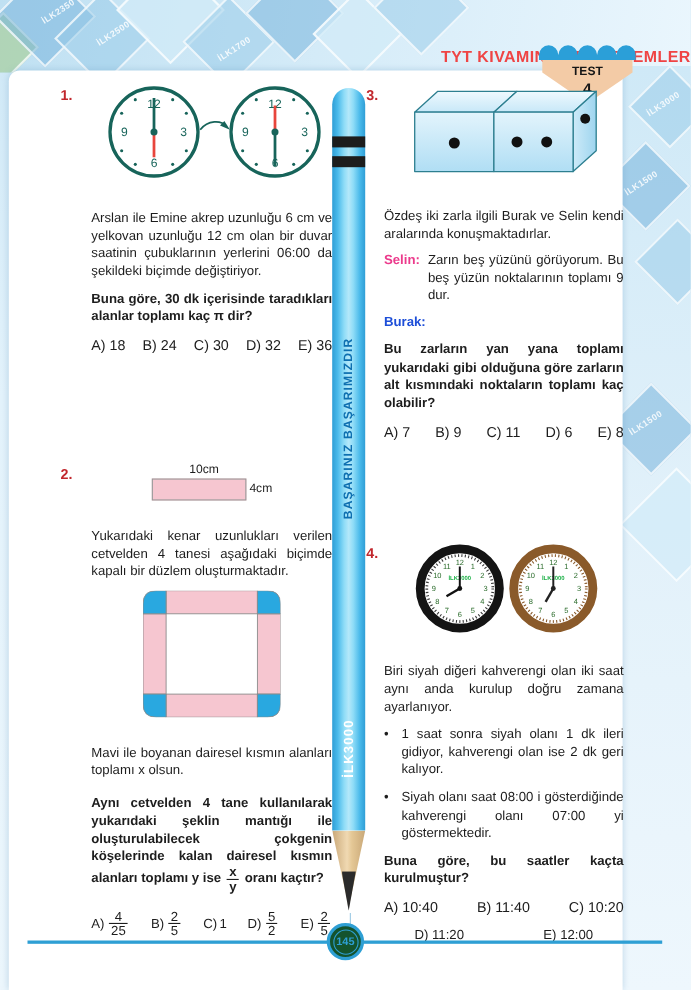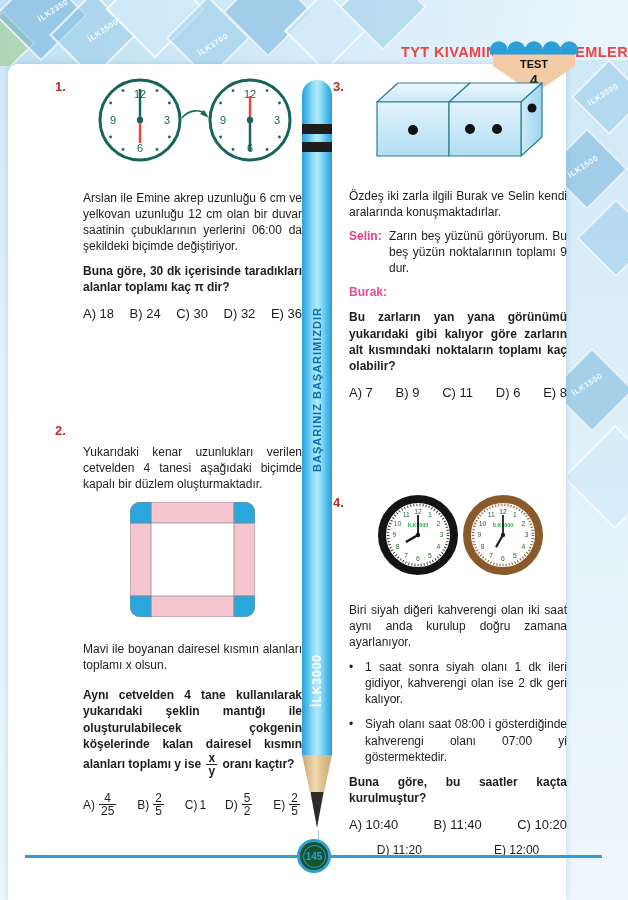--- a/index.html
+++ b/index.html
@@ -55,21 +55,21 @@
   .fracopts { display:flex; justify-content:space-between; align-items:center; margin-top:14px; font-size:12px; }
   .frac { display:inline-flex; flex-direction:column; align-items:center; vertical-align:middle;
           line-height:1.05; margin:0 2px; }
   .frac .den { border-top:1px solid #1d1d1d; padding:0 2px; }
   .frac .num { padding:0 2px; }
   .optitem { display:inline-flex; align-items:center; gap:2px; }
 
   .speaker { display:flex; margin-top:8px; }
   .spk-name { width:40px; flex-shrink:0; font-weight:bold; }
   .spk-selin { color:#ec3a8c; }
-  .spk-burak { color:#ec4899; }
+  .spk-burak { color:#1d4ed8; }
   .spk-text { flex:1; text-align:justify; }
 
   .bullet { display:flex; margin-top:9px; }
   .bullet .glyph { width:16px; flex-shrink:0; }
   .bullet .btext { flex:1; text-align:justify; }
   .optrow2 { display:flex; justify-content:center; gap:72px; margin-top:9px; font-size:12px; }
 
   
   .pencil { position:absolute; left:302px; top:80px; width:30px; height:765px; }
   .pencil-body { position:absolute; left:0; top:0; width:30px; height:675px;
@@ -193,20 +193,27 @@
       <span>A) 18</span>
       <span>B) 24</span>
       <span>C) 30</span>
       <span>D) 32</span>
       <span>E) 36</span>
     </div>
   </div>
 
   <div class="prob" id="p2">
     <span class="pnum">2.</span>
+    <div class="rectfig">
+      <span class="wlabel">10cm</span>
+      <div class="rectrow">
+        <div class="pinkrect"></div>
+        <span class="hlabel">4cm</span>
+      </div>
+    </div>
     <p class="ptext">Yukarıdaki kenar uzunlukları verilen cetvelden 4 tanesi aşağıdaki biçimde kapalı bir düzlem oluşturmaktadır.</p>
     <svg class="fig" width="125" height="115" viewBox="0 0 125 115" style="margin-top:10px;margin-bottom:8px;">
       <g stroke="#8a8a8a" stroke-width="0.8">
         <rect x="21" y="0" width="83" height="21" fill="#f6c6d0"></rect>
         <rect x="21" y="94" width="83" height="21" fill="#f6c6d0"></rect>
         <rect x="0" y="21" width="21" height="73" fill="#f6c6d0"></rect>
         <rect x="104" y="21" width="21" height="73" fill="#f6c6d0"></rect>
         <path d="M21,0 L21,21 L0,21 L0,12 Q0,0 12,0 Z" fill="#29a8e0"></path>
         <path d="M104,0 L113,0 Q125,0 125,12 L125,21 L104,21 Z" fill="#29a8e0"></path>
         <path d="M0,94 L21,94 L21,115 L12,115 Q0,115 0,103 Z" fill="#29a8e0"></path>
@@ -287,21 +294,21 @@
       </g>
     </svg>
     <p class="ptext">Özdeş iki zarla ilgili Burak ve Selin kendi aralarında konuşmaktadırlar.</p>
     <div class="speaker">
       <span class="spk-name spk-selin">Selin:</span>
       <span class="spk-text">Zarın beş yüzünü görüyorum. Bu beş yüzün noktalarının toplamı 9 dur.</span>
     </div>
     <div class="speaker">
       <span class="spk-name spk-burak">Burak:</span>
     </div>
-    <p class="pquestion">Bu zarların yan yana görünümü yukarıdaki gibi kalıyor göre zarların alt kısmındaki noktaların toplamı kaç olabilir?</p>
+    <p class="pquestion">Bu zarların yan yana toplamı yukarıdaki gibi olduğuna göre zarların alt kısmındaki noktaların toplamı kaç olabilir?</p>
     <div class="opts">
       <span>A) 7</span>
       <span>B) 9</span>
       <span>C) 11</span>
       <span>D) 6</span>
       <span>E) 8</span>
     </div>
   </div>
 
   <div class="prob" id="p4">

